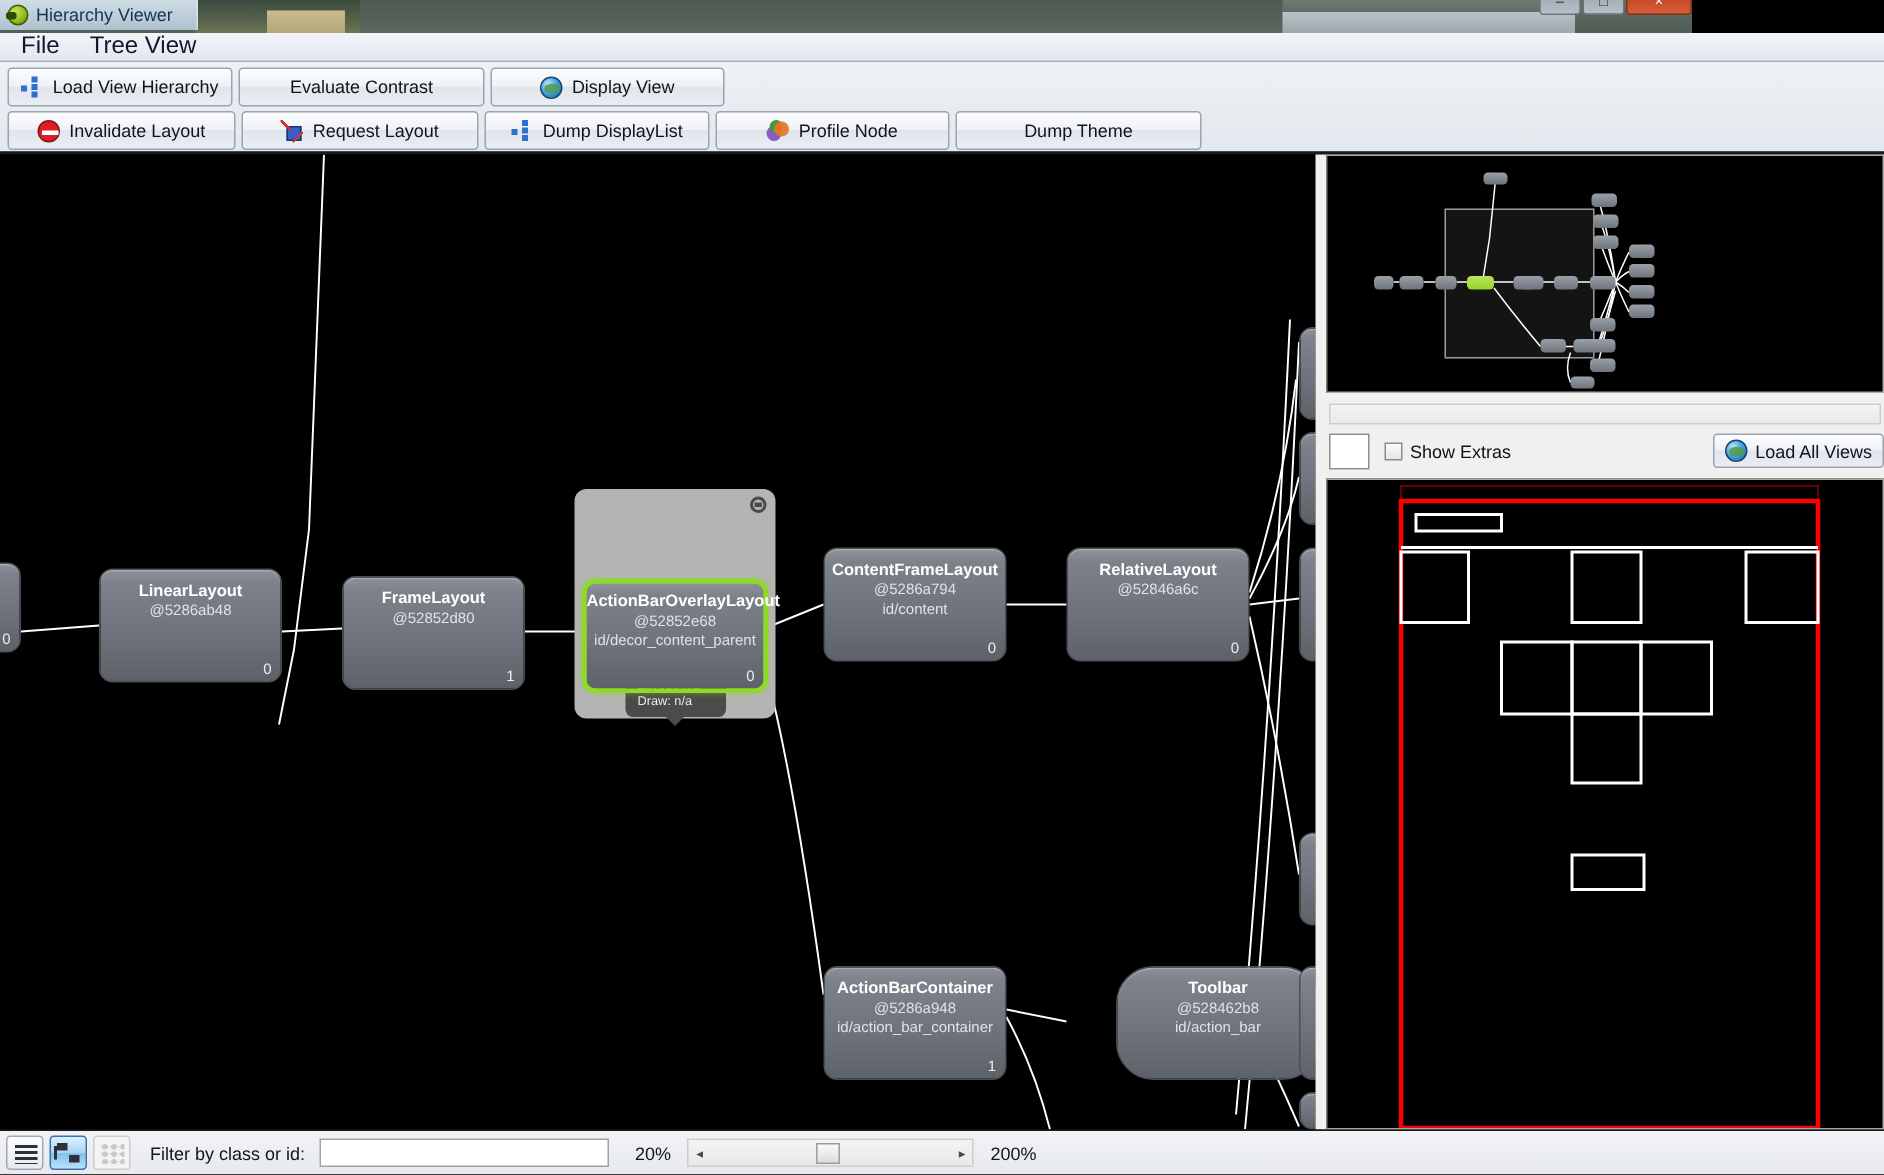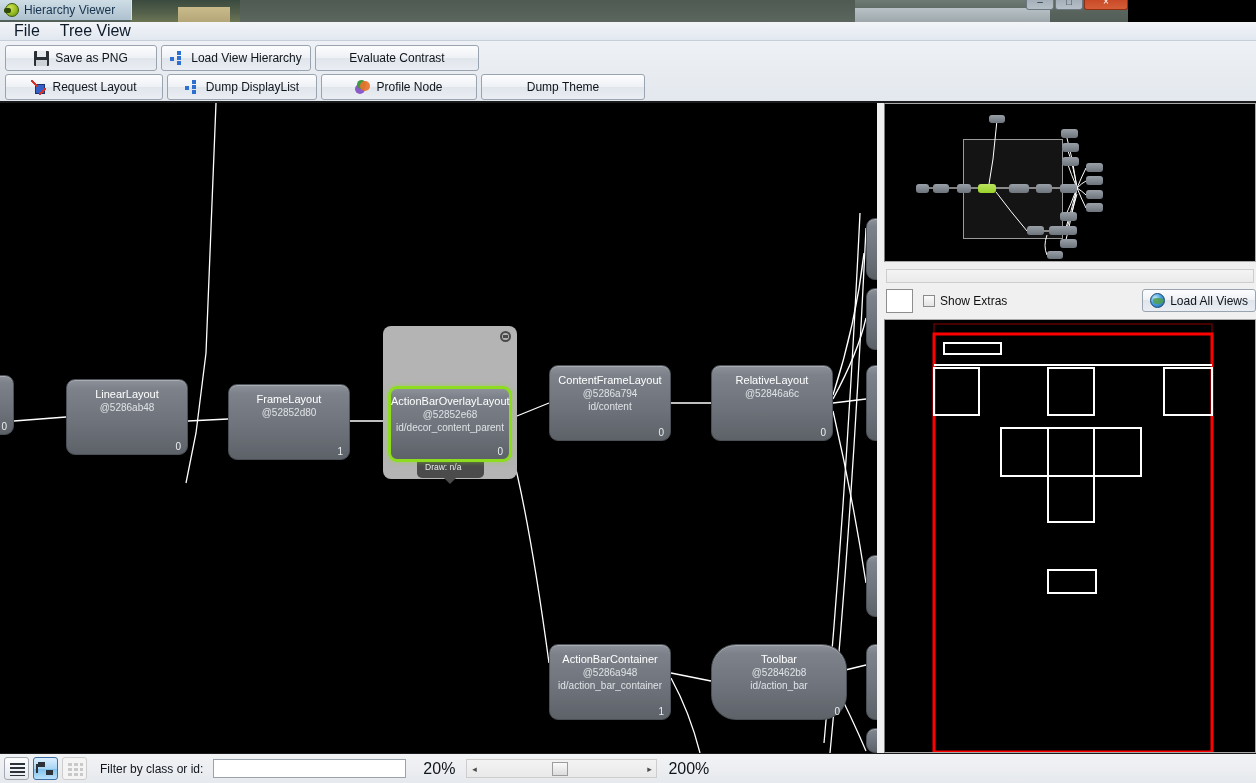--- a/index.html
+++ b/index.html
@@ -148,21 +148,21 @@
     border: 1px solid #4b5057;
     box-shadow: inset 0 1px 0 rgba(255,255,255,0.25);
     color: #fff;
     text-align: center;
     padding-top: 8px;
   }
   .node.selected {
     border: 3px solid #8ddc1e; box-shadow: 0 0 5px rgba(141,220,30,.5);
     padding-top: 6px;
   }
-  .node .n-class { font-size: 11px; font-weight: normal; color: #ffffff; line-height: 13px; }
+  .node .n-class { font-size: 11px; font-weight: bold; color: #ffffff; line-height: 13px; }
   .node .n-addr  { font-size: 10px; color: #dfe2e6; line-height: 13px; }
   .node .n-id    { font-size: 10px; color: #dfe2e6; line-height: 13px; }
   .node .n-count { position: absolute; right: 6px; bottom: 2px; font-size: 10px; color: #eceff2; }
 
   
   .preview {
     position: absolute; left: 383px; top: 223px; width: 134px; height: 153px;
     background: #b4b4b4; border-radius: 8px;
   }
   .preview-ico {
@@ -243,21 +243,21 @@
   .ic-tree::before { content:''; position:absolute; left:4px; top:4px; width:7px; height:5px; background:#2d3238; }
   .ic-tree::after  { content:''; position:absolute; left:12px; top:12px; width:7px; height:5px; background:#2d3238; }
   .ic-tree-l { position:absolute; left:2px; top:6px; width:2px; height:9px; background:#2d3238; }
   .ic-grid { position:absolute; left:4px; top:4px; width:16px; height:14px;
     background-image: radial-gradient(#c9c9c9 48%, transparent 50%);
     background-size: 6px 5px; }
   .filter-label { font-size:12px; color:#10151c; margin-left:9px; }
   .filter-input {
     width:193px; height:19px; background:#fff; border:1px solid #9aa2ac; margin-left:6px;
   }
-  .zoom-min, .zoom-max { font-size:16px; color:#10151c; }
+  .zoom-min, .zoom-max { font-size:12px; color:#10151c; }
   .zoom-min { margin-left:13px; }
   .slider {
     position:relative; width:191px; height:19px; margin-left:7px;
     background: linear-gradient(to bottom,#f3f3f3,#e9e9e9);
     border:1px solid #cdcdcd; display:flex; align-items:center;
   }
   .sl-arrow { font-size:9px; color:#4a4a4a; width:14px; text-align:center; }
   .sl-thumb {
     position:absolute; left:85px; top:2px; width:16px; height:14px;
     background: linear-gradient(to bottom,#fafafa,#dcdcdc); border:1px solid #9c9c9c;
@@ -288,33 +288,37 @@
     </div>
   </div>
 
   <div class="menubar">
     <div class="menuitem">File</div>
     <div class="menuitem">Tree View</div>
   </div>
 
   <div class="toolbar">
     <div class="tb-row">
-      <div class="tbtn w-a">
-        <span class="ico ico-save"></span>
-        <span>Save as PNG</span>
-      </div>
       <div class="tbtn w-c">
         <span class="ico ico-tree"></span>
         <span>Load View Hierarchy</span>
       </div>
       <div class="tbtn w-d">
         <span>Evaluate Contrast</span>
       </div>
+      <div class="tbtn w-e">
+        <span class="ico ico-globe"></span>
+        <span>Display View</span>
+      </div>
     </div>
     <div class="tb-row">
+      <div class="tbtn w-a">
+        <span class="ico ico-noentry"></span>
+        <span>Invalidate Layout</span>
+      </div>
       <div class="tbtn w-b">
         <span class="ico ico-req"></span>
         <span>Request Layout</span>
       </div>
       <div class="tbtn w-c">
         <span class="ico ico-tree"></span>
         <span>Dump DisplayList</span>
       </div>
       <div class="tbtn w-e">
         <span class="ico ico-venn">
@@ -404,21 +408,21 @@
           <div class="n-class">RelativeLayout</div>
           <div class="n-addr">@52846a6c</div>
           <div class="n-count">0</div>
         </div>
         <div class="node" style="left: 549px; top: 541px; width: 122px; height: 76px;">
           <div class="n-class">ActionBarContainer</div>
           <div class="n-addr">@5286a948</div>
           <div class="n-id">id/action_bar_container</div>
           <div class="n-count">1</div>
         </div>
-        <div class="node" style="left: 711px; top: 541px; width: 136px; height: 76px; border-radius: 25px;">
+        <div class="node" style="left: 744px; top: 541px; width: 136px; height: 76px; border-radius: 25px;">
           <div class="n-class">Toolbar</div>
           <div class="n-addr">@528462b8</div>
           <div class="n-id">id/action_bar</div>
           <div class="n-count">0</div>
         </div>
         <div class="node" style="left: 866px; top: 115px; width: 22px; height: 62px;"></div>
         <div class="node" style="left: 866px; top: 185px; width: 22px; height: 62px;"></div>
         <div class="node" style="left: 866px; top: 262px; width: 22px; height: 76px;"></div>
         <div class="node" style="left: 866px; top: 452px; width: 22px; height: 62px;"></div>
         <div class="node" style="left: 866px; top: 541px; width: 22px; height: 76px;"></div>

